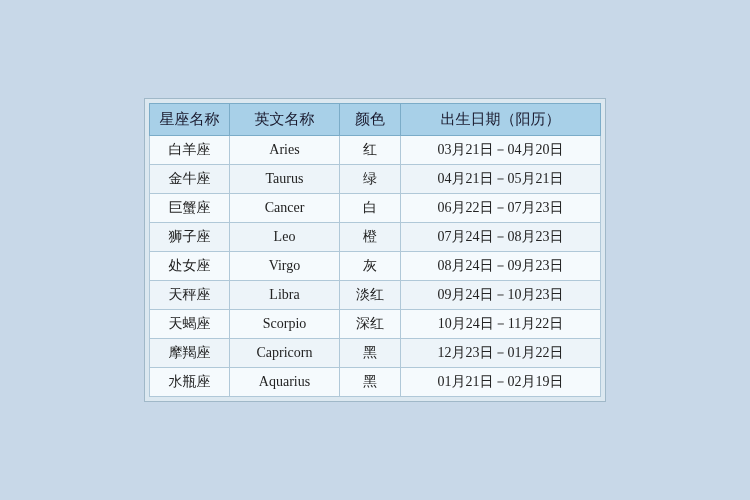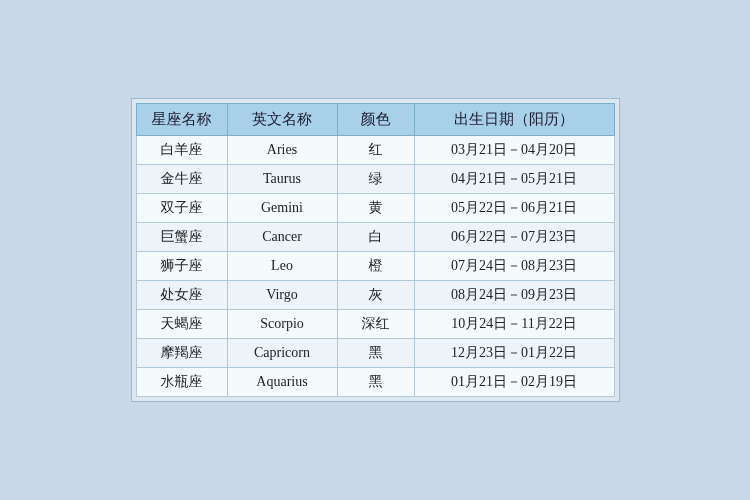--- a/index.html
+++ b/index.html
@@ -34,21 +34,21 @@
       border: 1px solid #7bacc8;
       padding: 6px 8px;
       text-align: center;
       font-size: 15px;
       font-weight: normal;
       color: #1a1a2e;
     }
 
     td {
       border: 1px solid #b0c8d8;
-      padding: 5px 24px;
+      padding: 5px 16px;
       text-align: center;
       font-size: 14px;
       color: #222;
       background-color: #f5fafd;
     }
 
     tr:nth-child(even) td {
       background-color: #edf4f9;
     }
 
@@ -77,42 +77,42 @@
           <td>红</td>
           <td>03月21日－04月20日</td>
         </tr>
         <tr>
           <td>金牛座</td>
           <td>Taurus</td>
           <td>绿</td>
           <td>04月21日－05月21日</td>
         </tr>
         <tr>
-          <td>双子座</td>
-          <td>Gemini</td>
-          <td>黄</td>
-          <td>05月22日－06月21日</td>
-        </tr>
-        <tr>
           <td>巨蟹座</td>
           <td>Cancer</td>
           <td>白</td>
           <td>06月22日－07月23日</td>
         </tr>
         <tr>
           <td>狮子座</td>
           <td>Leo</td>
           <td>橙</td>
           <td>07月24日－08月23日</td>
         </tr>
         <tr>
           <td>处女座</td>
           <td>Virgo</td>
           <td>灰</td>
           <td>08月24日－09月23日</td>
+        </tr>
+        <tr>
+          <td>天秤座</td>
+          <td>Libra</td>
+          <td>淡红</td>
+          <td>09月24日－10月23日</td>
         </tr>
         <tr>
           <td>天蝎座</td>
           <td>Scorpio</td>
           <td>深红</td>
           <td>10月24日－11月22日</td>
         </tr>
         <tr>
           <td>摩羯座</td>
           <td>Capricorn</td>

